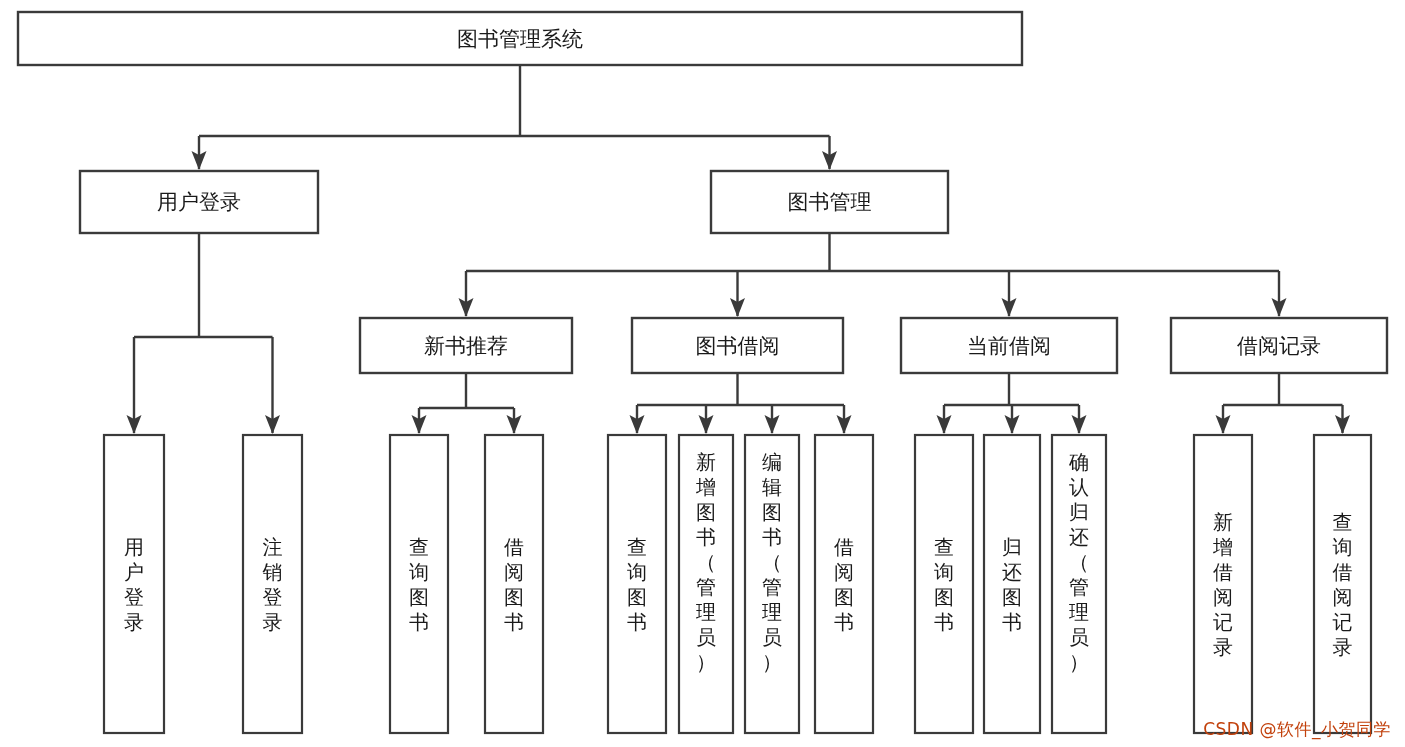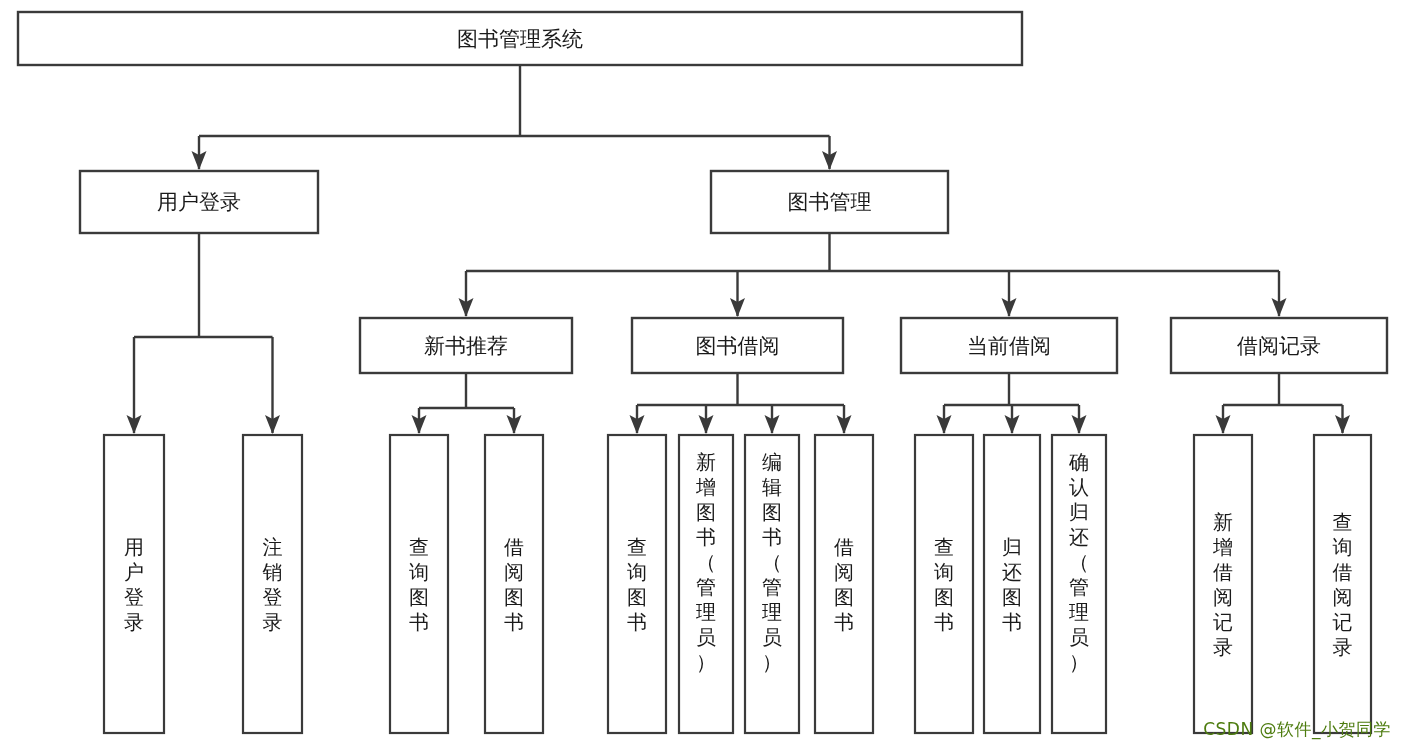--- a/index.html
+++ b/index.html
@@ -59,21 +59,21 @@
     font-size: 20px;
     fill: #1a1a1a;
     text-anchor: middle;
   }
   .watermark {
     position: absolute;
     right: 14px;
     bottom: 6px;
     font-family: "DejaVu Sans", "Liberation Sans", sans-serif;
     font-size: 17px;
-    color: #4d7c0f;
+    color: #c2410c;
     letter-spacing: 0.5px;
     white-space: nowrap;
     pointer-events: none;
   }
 </style>
 </head>
 <body>
 
 <div id="diagram-root">
   <svg class="flow" viewBox="0 0 1405 747">

